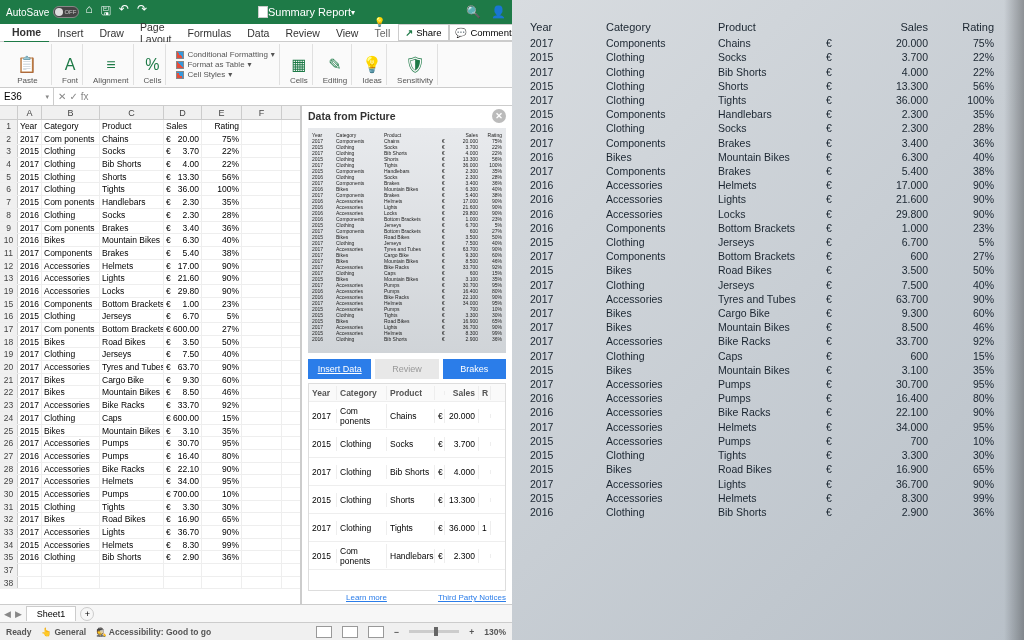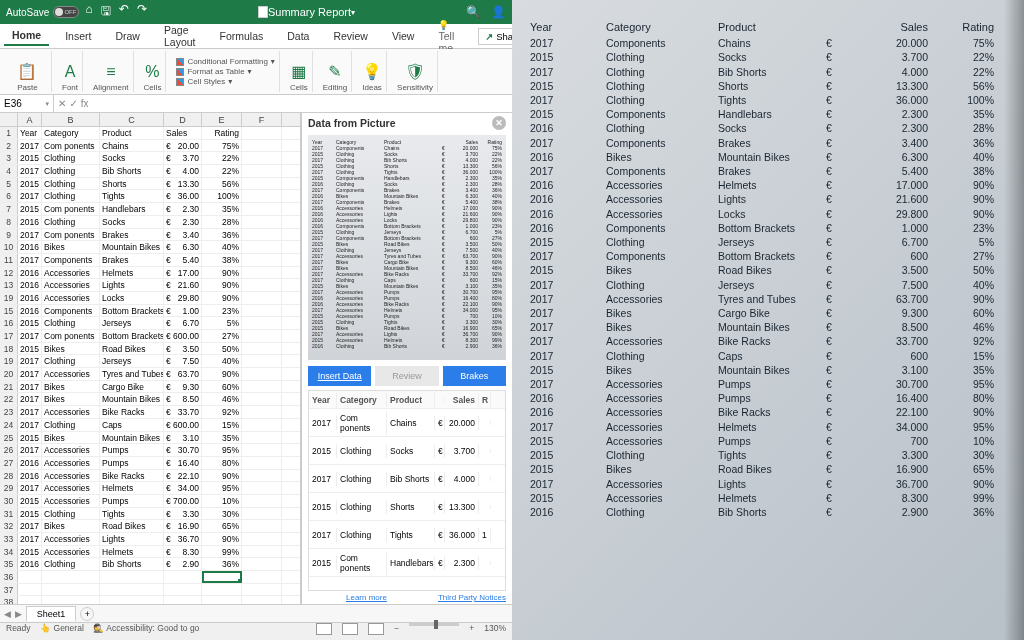--- a/index.html
+++ b/index.html
@@ -13,21 +13,21 @@
 .titlebar .autosave { display: flex; align-items: center; gap: 4px; }
 .titlebar .toggle { width: 26px; height: 12px; background: #444; border: 1px solid #888; border-radius: 6px; position: relative; font-size: 6px; color:#ccc; text-align:right; padding-right:2px; line-height:10px;}
 .titlebar .toggle::before { content:""; position:absolute; left:1px; top:1px; width:8px; height:8px; background:#ddd; border-radius:50%; }
 .titlebar .qat { display: flex; gap: 8px; font-size: 12px; }
 .titlebar .qat span { cursor: pointer; }
 .titlebar .docname { flex:1; text-align:center; font-size:11px; display:flex; align-items:center; justify-content:center; }
 .titlebar .right { display:flex; gap:10px; align-items:center; font-size:12px;}
 .docicon { width:10px; height:12px; background:#fff; border:1px solid #ccc; display:inline-block;}
 
 
-.ribbon-tabs { height: 25px; background: #fff; border-bottom: 1px solid #ccc; display: flex; align-items: center; font-size: 10.5px; padding: 0 4px; gap: 8px; }
+.ribbon-tabs { height: 18px; background: #fff; border-bottom: 1px solid #ccc; display: flex; align-items: center; font-size: 10.5px; padding: 0 4px; gap: 0; }
 .ribbon-tabs .tab { padding: 3px 8px; cursor:pointer; color:#333;}
 .ribbon-tabs .tab.active { border-bottom: 2px solid #1e7a47; font-weight:600;}
 .ribbon-tabs .tab.tell { color:#666;}
 .ribbon-tabs .tab.tell::before { content:"💡 "; font-size:9px;}
 .ribbon-tabs .spacer { flex:1; }
 .ribbon-tabs .share-btn, .ribbon-tabs .comments-btn { border:1px solid #ccc; padding:2px 6px; font-size:9.5px; cursor:pointer; display:flex; align-items:center; gap:3px;}
 .ribbon-tabs .share-btn::before { content:"↗"; color:#1e7a47; font-weight:bold;}
 .ribbon-tabs .comments-btn::before { content:"💬"; }
 
 
@@ -81,21 +81,21 @@
 .pt-y{width:28px;} .pt-cat{width:50px;} .pt-p{width:48px;} .pt-e{width:10px; text-align:center;} .pt-s{width:34px; text-align:right;} .pt-r{width:12px;}
 .pic-footer { padding:2px 6px; display:flex; font-size:8px;}
 .pic-footer .lm { color:#2b7de9; text-decoration:underline; cursor:pointer;padding-left:38px;}
 .pic-footer .tpn { margin-left:auto; color:#2b7de9; text-decoration:underline; cursor:pointer;}
 
 
 .sheet-tabs { height:18px; border-top:1px solid #ccc; background:#f7f7f7; display:flex; align-items:center; font-size:9px; padding:0 4px; gap:4px;}
 .sheet-tabs .nav{color:#888;}
 .sheet-tabs .stab { padding:2px 10px; background:#fff; border:1px solid #ccc; border-bottom:none;}
 .sheet-tabs .plus { width:14px; height:14px; border:1px solid #ccc; border-radius:50%; text-align:center; line-height:12px; cursor:pointer;}
-.status { height:18px; background:#f0f0f0; border-top:1px solid #ccc; display:flex; align-items:flex-start; font-size:8.5px; padding:0 6px; gap:10px; color:#555;}
+.status { height:18px; background:#f0f0f0; border-top:1px solid #ccc; display:flex; align-items:center; font-size:8.5px; padding:0 6px; gap:10px; color:#555;font-weight:bold;}
 .status .spacer{flex:1;}
 .status .vbtn { width:16px; height:12px; border:1px solid #999; background:#fff;}
 .status .zoom-slider { width:50px; height:3px; background:#ccc; position:relative;}
 .status .zoom-slider::after{content:""; position:absolute; left:50%; top:-3px; width:4px; height:9px; background:#666;}
 
 
 .photo-row { display:flex; line-height:14.2px;}
 .photo-row span { display:inline-block; }
 .ph-y{width:76px;} .ph-c{width:112px;} .ph-p{width:108px;} .ph-e{width:40px;} .ph-s{width:62px; text-align:right;} .ph-r{width:66px; text-align:right;}
 .photo-hdr { font-size:11px; font-weight:500; margin-bottom:2px;}
@@ -513,29 +513,20 @@
             <div class="c c-e">99%</div>
             <div class="c c-f"></div>
           </div>
           <div class="row">
             <div class="rh">35</div>
             <div class="c c-a">2016</div>
             <div class="c c-b">Clothing</div>
             <div class="c c-c">Bib Shorts</div>
             <div class="c c-d">2.90</div>
             <div class="c c-e">36%</div>
-            <div class="c c-f"></div>
-          </div>
-          <div class="row">
-            <div class="rh">36</div>
-            <div class="c c-a"></div>
-            <div class="c c-b"></div>
-            <div class="c c-c"></div>
-            <div class="c c-d noeuro" style="width: 38px; text-align: left;"></div>
-            <div class="c c-e selected-cell"></div>
             <div class="c c-f"></div>
           </div>
           <div class="row">
             <div class="rh">37</div>
             <div class="c c-a"></div>
             <div class="c c-b"></div>
             <div class="c c-c"></div>
             <div class="c c-d noeuro" style="width: 38px; text-align: left;"></div>
             <div class="c c-e"></div>
             <div class="c c-f"></div>

